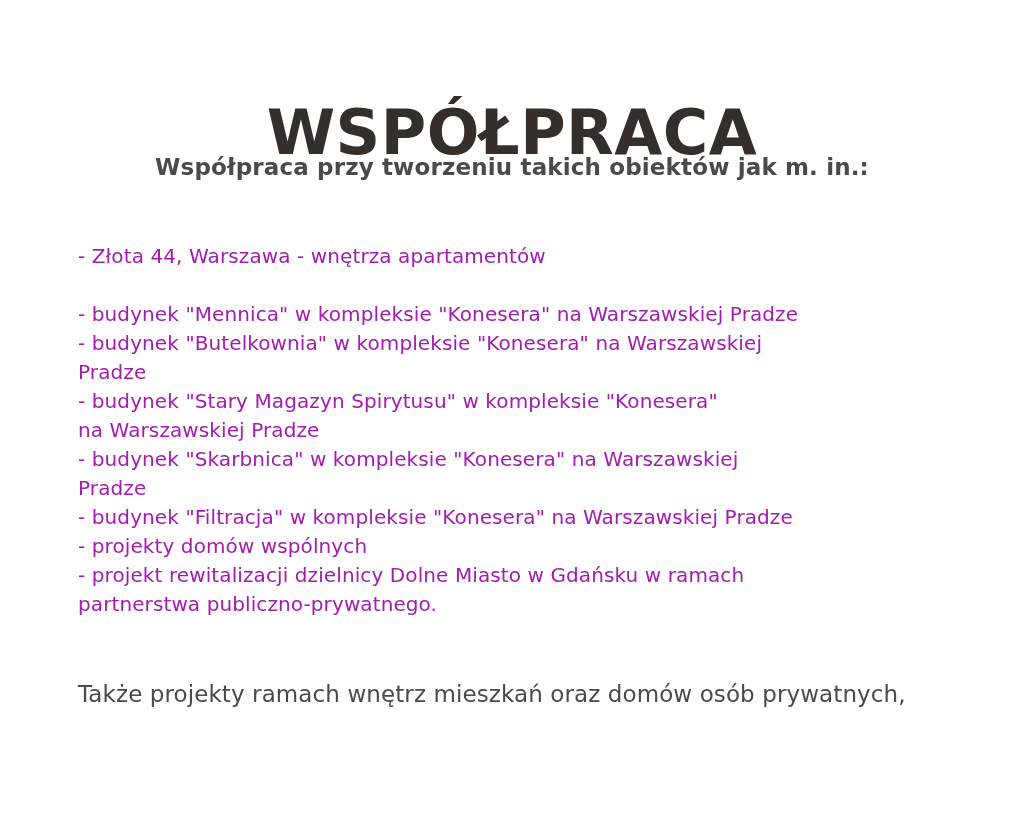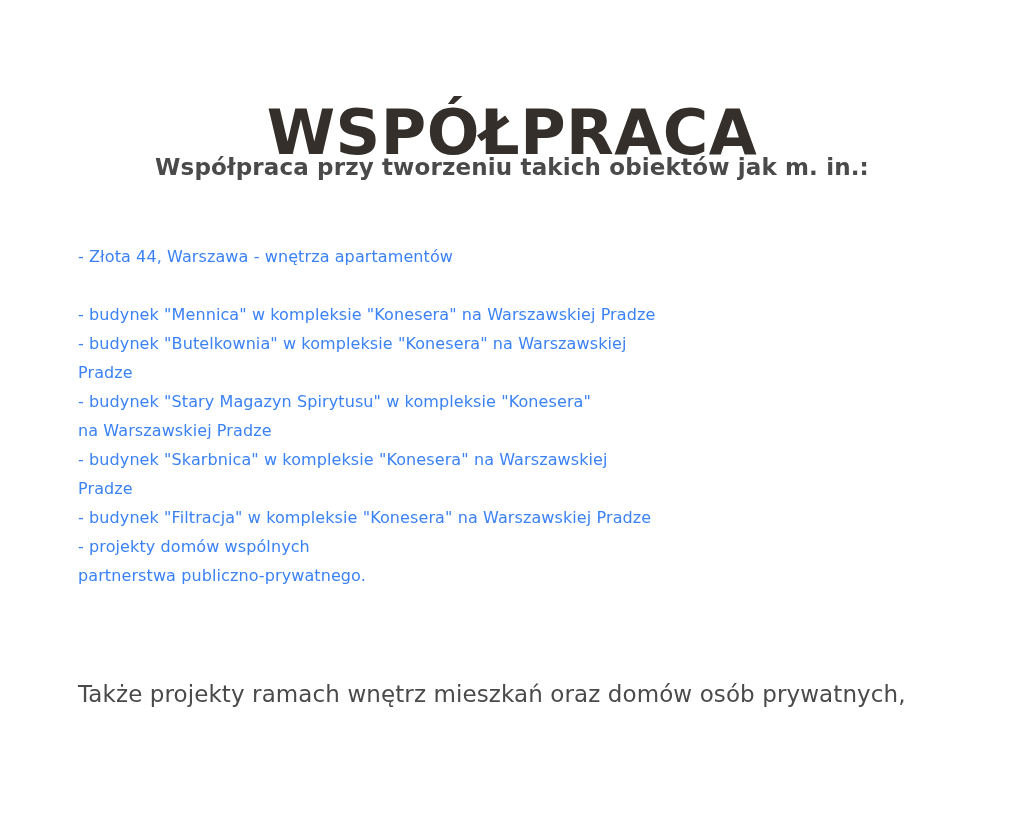--- a/index.html
+++ b/index.html
@@ -54,25 +54,25 @@
     color: #4a4a4a;
     white-space: nowrap;
   }
 
   
   .body-block {
     position: absolute;
     left: 78px;
     top: 242px;
     width: 900px;
-    font-size: 16px;
+    font-size: 20px;
     font-weight: 400;
     line-height: 29px;
     letter-spacing: 0.1px;
-    color: #3b82f6;
+    color: #a21caf;
   }
 
   .body-line {
     white-space: pre-wrap;
     min-height: 29px;
   }
 
   .body-line.blank {
     height: 29px;
   }
@@ -103,20 +103,21 @@
     <div class="body-line blank"></div>
     <div class="body-line">- budynek "Mennica" w kompleksie "Konesera" na Warszawskiej Pradze</div>
     <div class="body-line">- budynek "Butelkownia" w kompleksie "Konesera" na Warszawskiej</div>
     <div class="body-line">Pradze</div>
     <div class="body-line">- budynek "Stary Magazyn Spirytusu" w kompleksie "Konesera"</div>
     <div class="body-line">na Warszawskiej Pradze</div>
     <div class="body-line">- budynek "Skarbnica" w kompleksie "Konesera" na Warszawskiej</div>
     <div class="body-line">Pradze</div>
     <div class="body-line">- budynek "Filtracja" w kompleksie "Konesera" na Warszawskiej Pradze</div>
     <div class="body-line">- projekty domów wspólnych</div>
+    <div class="body-line">- projekt rewitalizacji dzielnicy Dolne Miasto w Gdańsku w ramach</div>
     <div class="body-line">partnerstwa publiczno-prywatnego.</div>
   </div>
 
   <div class="tail-block">
     <div class="body-line">Także projekty ramach wnętrz mieszkań oraz domów osób prywatnych,</div>
   </div>
 
 </div>
 
 </body></html>

